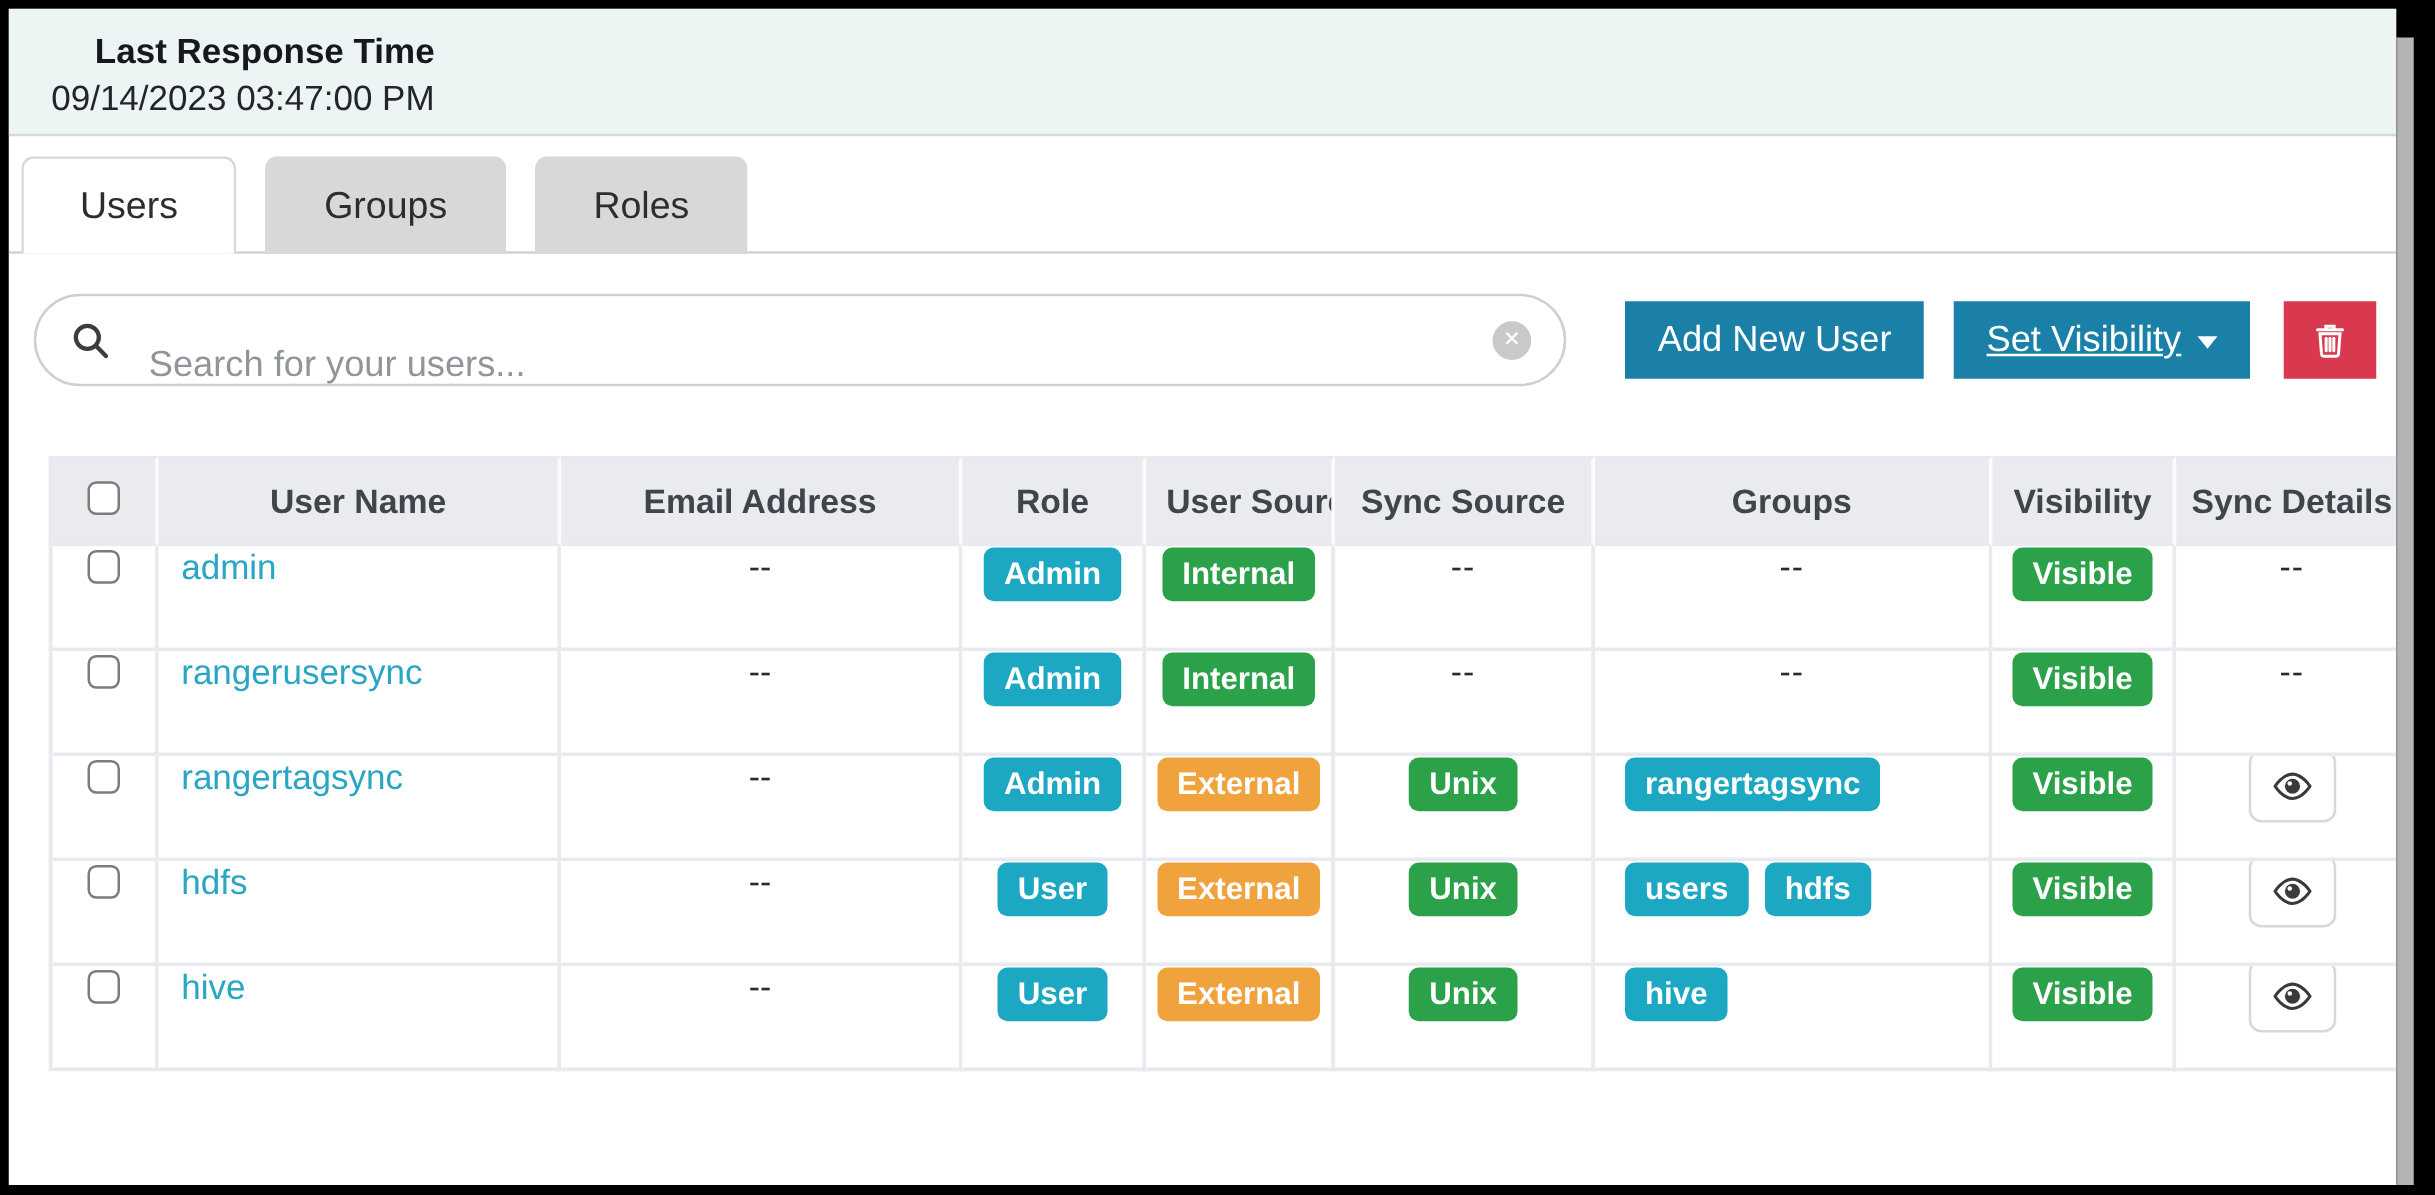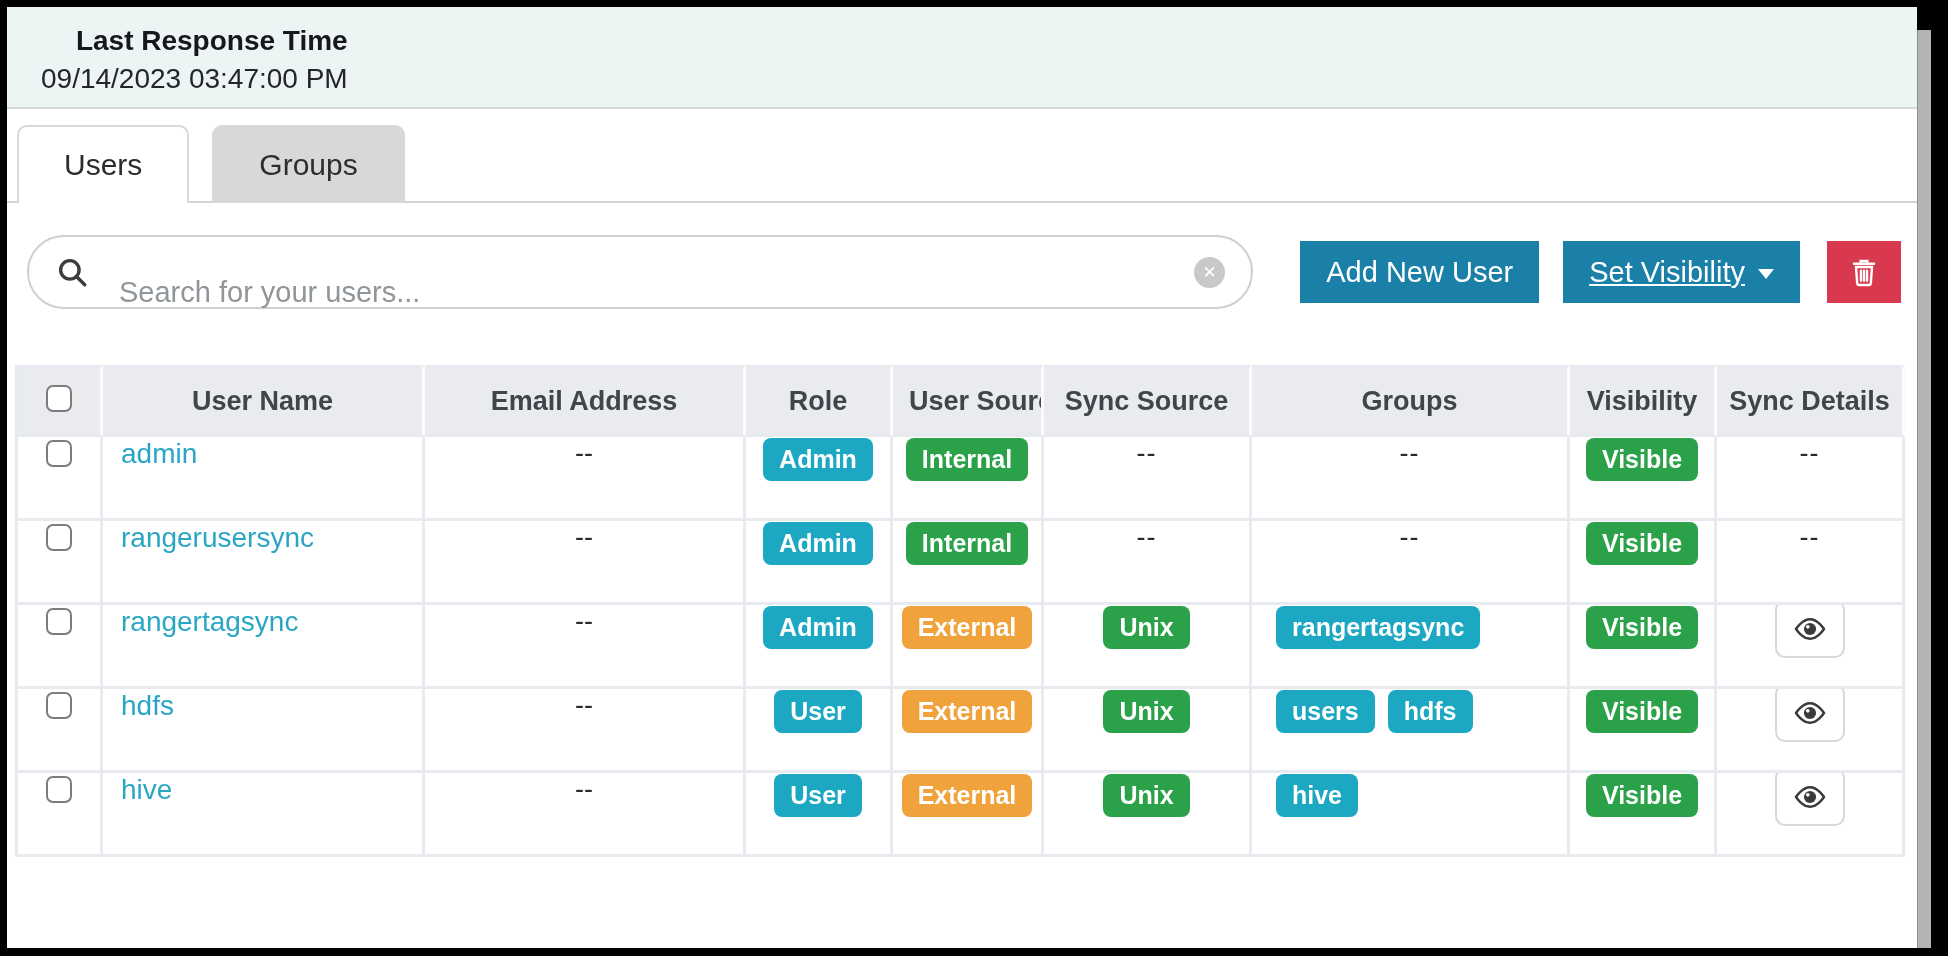--- a/index.html
+++ b/index.html
@@ -27,21 +27,21 @@
   .search-input{flex:1;border:none;outline:none;font-size:29px;color:#333;margin-left:28px;background:transparent;margin-top:41px;}
   .search-input::placeholder{color:#90959a;}
   .clear-btn{flex:none;width:31px;height:31px;border-radius:50%;background:#c9c9c9;color:#fff;display:flex;align-items:center;justify-content:center;font-size:17px;font-weight:bold;cursor:pointer;}
   .btn{height:62px;border:none;border-radius:0;background:var(--accent-blue);color:#fff;font-size:29px;display:inline-flex;align-items:center;justify-content:center;padding:0 26px;cursor:pointer;}
   .btn-add{margin-left:auto;}
   .btn-vis{margin-left:24px;gap:13px;text-decoration:underline;}
   .caret{width:0;height:0;border-left:8px solid transparent;border-right:8px solid transparent;border-top:10px solid #fff;margin-top:4px;}
   .btn-delete{margin-left:27px;width:74px;padding:0;background:var(--danger-red);}
 
   
-  .users-table{margin:56px 0 0 8px;border-collapse:separate;border-spacing:0;table-layout:fixed;width:1890px;}
+  .users-table{margin:56px 0 0 32px;border-collapse:separate;border-spacing:0;table-layout:fixed;width:1890px;}
   .users-table th{height:72px;background:#e9ebee;font-size:27px;font-weight:bold;color:#40444b;text-align:center;border-right:3px solid #fbfbfc;border-bottom:3px solid #e7eaee;border-top:3px solid #e7eaee;overflow:hidden;white-space:nowrap;}
   .users-table th:first-child,.users-table td:first-child{border-left:3px solid #e7eaee;}
   .users-table th.th-clip-left{text-align:left;padding-left:16px;}
   .users-table td{height:84px;background:#fff;vertical-align:top;text-align:center;border-right:3px solid #e7eaee;border-bottom:3px solid #e7eaee;font-size:27px;color:#2b2b2b;overflow:hidden;white-space:nowrap;}
   .name-cell{text-align:left !important;padding-left:18px;}
   .name-link{color:var(--link-teal);font-size:28px;text-decoration:none;cursor:pointer;}
   .groups-cell{text-align:left !important;padding-left:24px;}
   .badge{display:inline-block;border-radius:8px;padding:9px 16px;font-size:25px;font-weight:bold;color:#fff;line-height:1;}
   .badge-teal{background:var(--badge-teal);}
   .badge-green{background:var(--badge-green);}
@@ -60,20 +60,21 @@
     <div class="page-header">
       <div class="response-block">
         <span class="response-label">Last Response Time</span>
         <span class="response-time">09/14/2023 03:47:00 PM</span>
       </div>
     </div>
 
     <div class="tab-bar">
         <div class="tab active">Users</div>
         <div class="tab">Groups</div>
+        <div class="tab">Roles</div>
       </div>
 
     <div class="toolbar">
       <div class="search-pill">
         <svg width="34" height="34" viewBox="0 0 24 24" fill="none" stroke="#3c3c3c" stroke-width="2.4" stroke-linecap="round">
           <circle cx="10.5" cy="10.5" r="6.5"></circle>
             <line x1="15.3" y1="15.3" x2="21" y2="21"></line>
         </svg>
         <input class="search-input" type="text" placeholder="Search for your users..." style="">
         <span class="clear-btn">✕</span>

